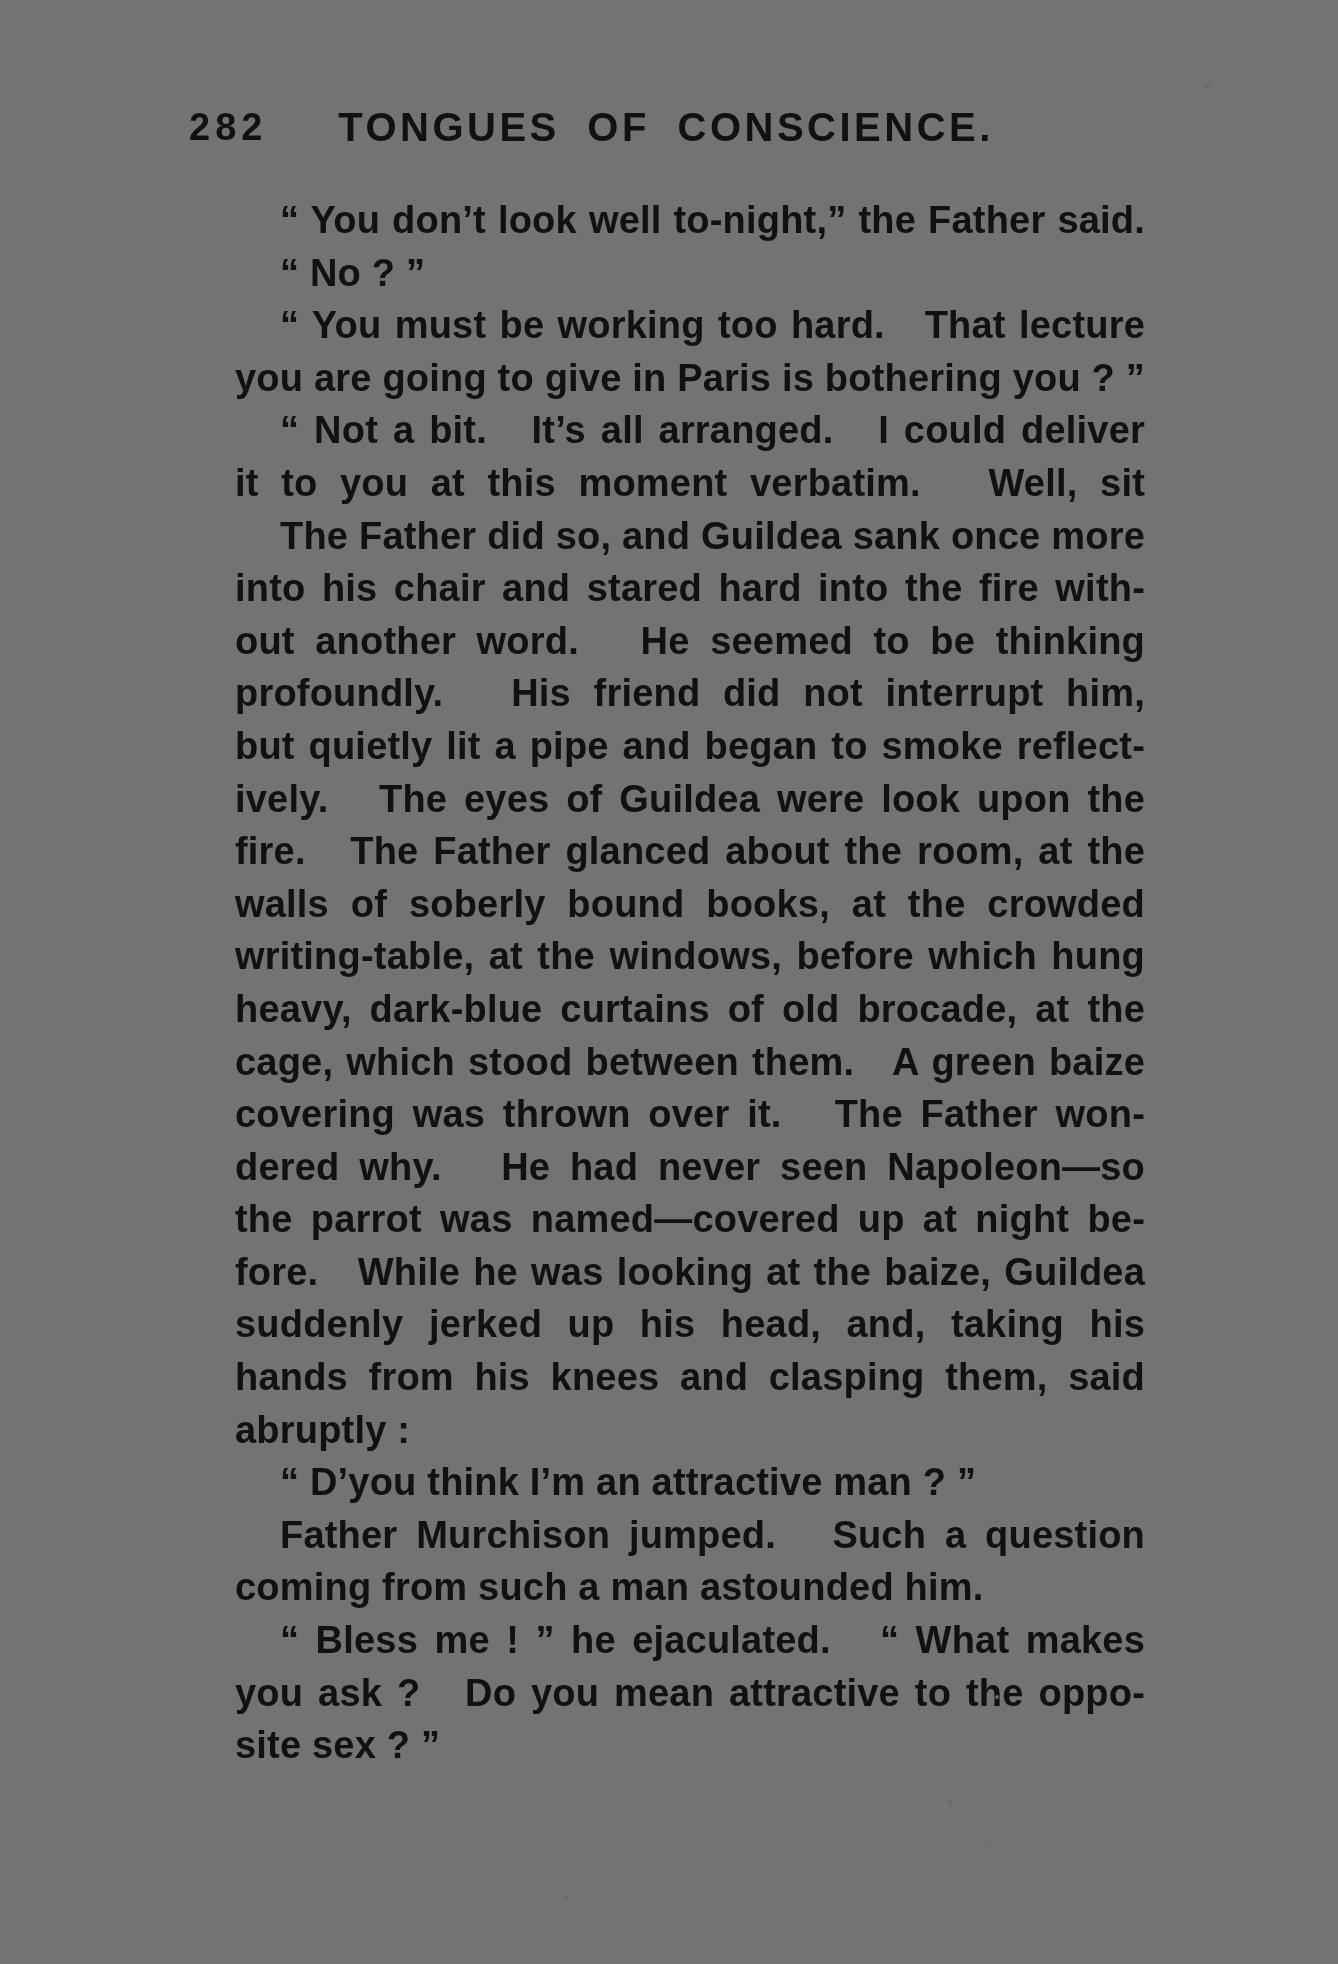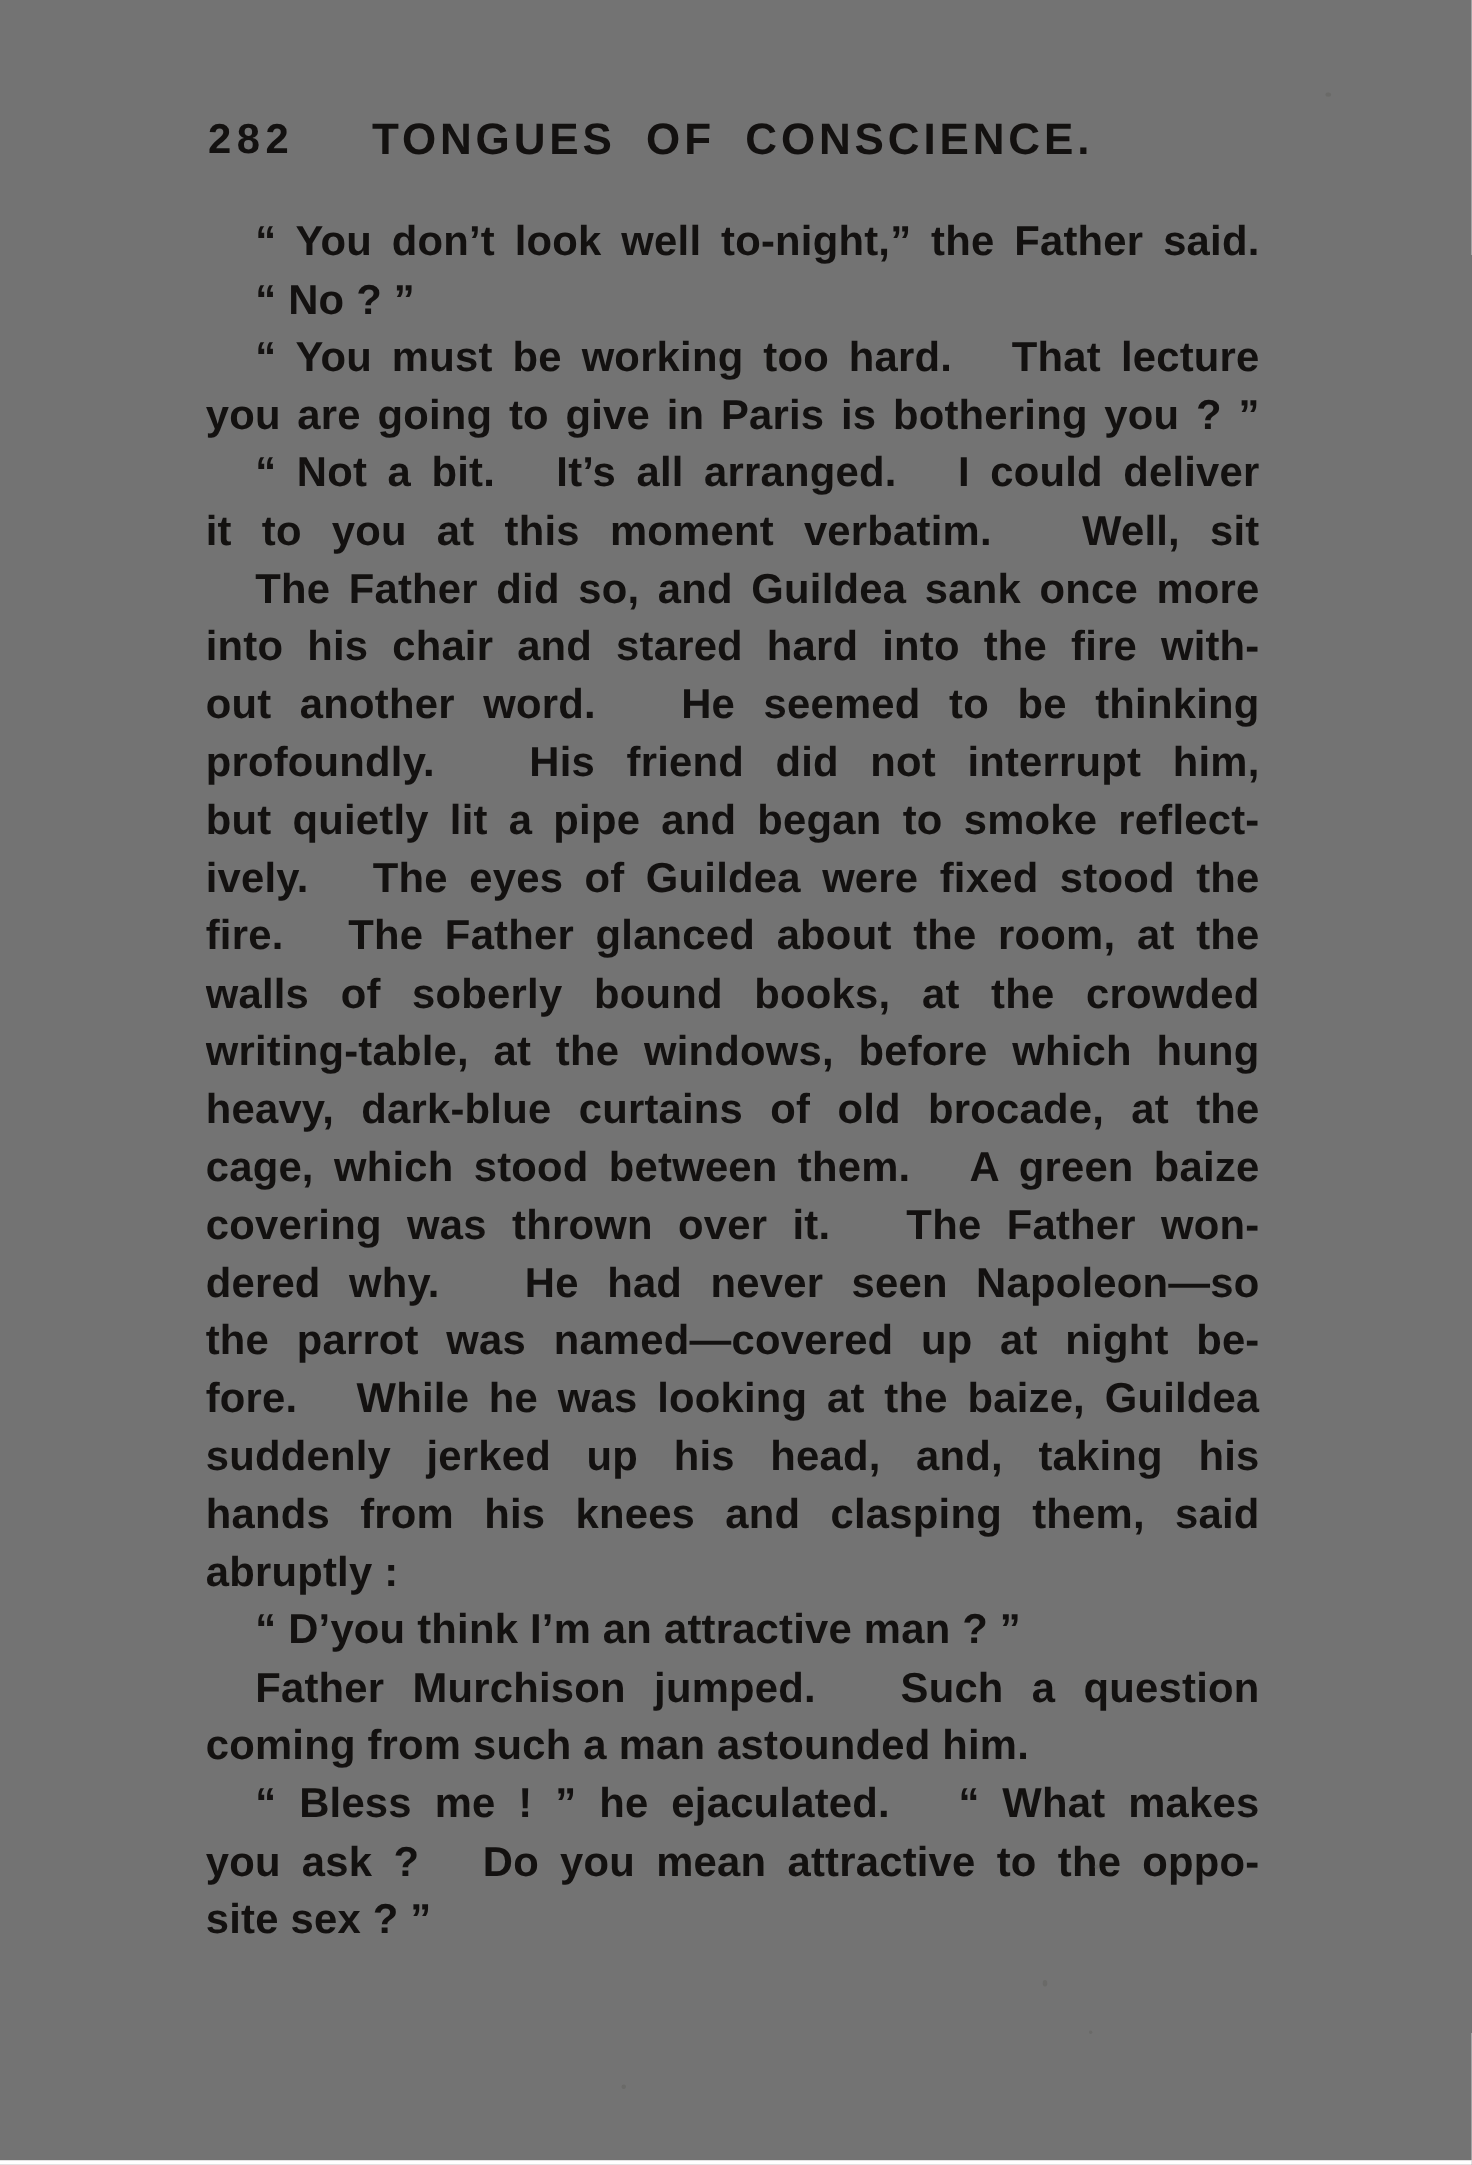--- a/index.html
+++ b/index.html
@@ -50,20 +50,21 @@
     width: 958px;
   }
   .line {
     height: 52.6px;
     line-height: 52.6px;
     font-size: 38px;
     font-weight: bold;
     white-space: pre;
     overflow: hidden;
     letter-spacing: 0.2px;
+    margin-left: 48px;
   }
   .line.j {
     white-space: pre-wrap;
     text-align: justify;
     text-align-last: justify;
   }
   .line.in {
     padding-left: 45px;
   }
   .speck {
@@ -86,21 +87,21 @@
       <div class="line in">“ No ? ”</div>
       <div class="line j in">“ You must be working too hard.   That lecture</div>
       <div class="line j">you are going to give in Paris is bothering you ? ”</div>
       <div class="line j in">“ Not a bit.   It’s all arranged.   I could deliver</div>
       <div class="line j">it to you at this moment verbatim.   Well, sit</div>
       <div class="line j in">The Father did so, and Guildea sank once more</div>
       <div class="line j">into his chair and stared hard into the fire with-</div>
       <div class="line j">out another word.   He seemed to be thinking</div>
       <div class="line j">profoundly.   His friend did not interrupt him,</div>
       <div class="line j">but quietly lit a pipe and began to smoke reflect-</div>
-      <div class="line j">ively.   The eyes of Guildea were fixed stood the</div>
+      <div class="line j">ively.   The eyes of Guildea were look upon the</div>
       <div class="line j">fire.   The Father glanced about the room, at the</div>
       <div class="line j">walls of soberly bound books, at the crowded</div>
       <div class="line j">writing-table, at the windows, before which hung</div>
       <div class="line j">heavy, dark-blue curtains of old brocade, at the</div>
       <div class="line j">cage, which stood between them.   A green baize</div>
       <div class="line j">covering was thrown over it.   The Father won-</div>
       <div class="line j">dered why.   He had never seen Napoleon—so</div>
       <div class="line j">the parrot was named—covered up at night be-</div>
       <div class="line j">fore.   While he was looking at the baize, Guildea</div>
       <div class="line j">suddenly jerked up his head, and, taking his</div>

